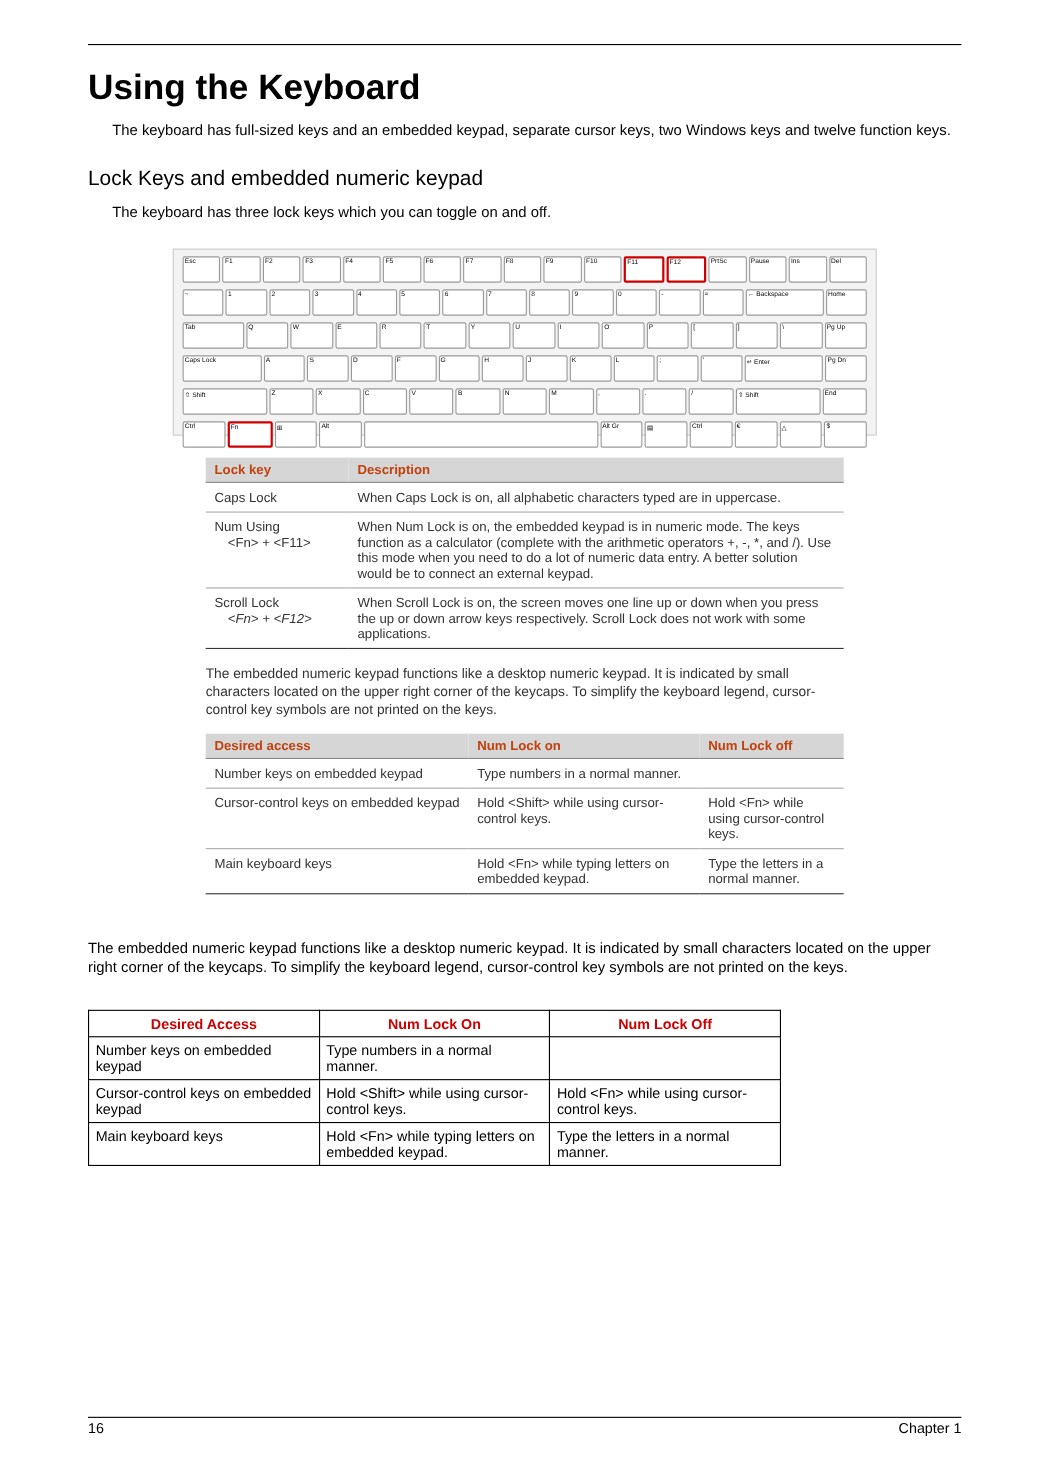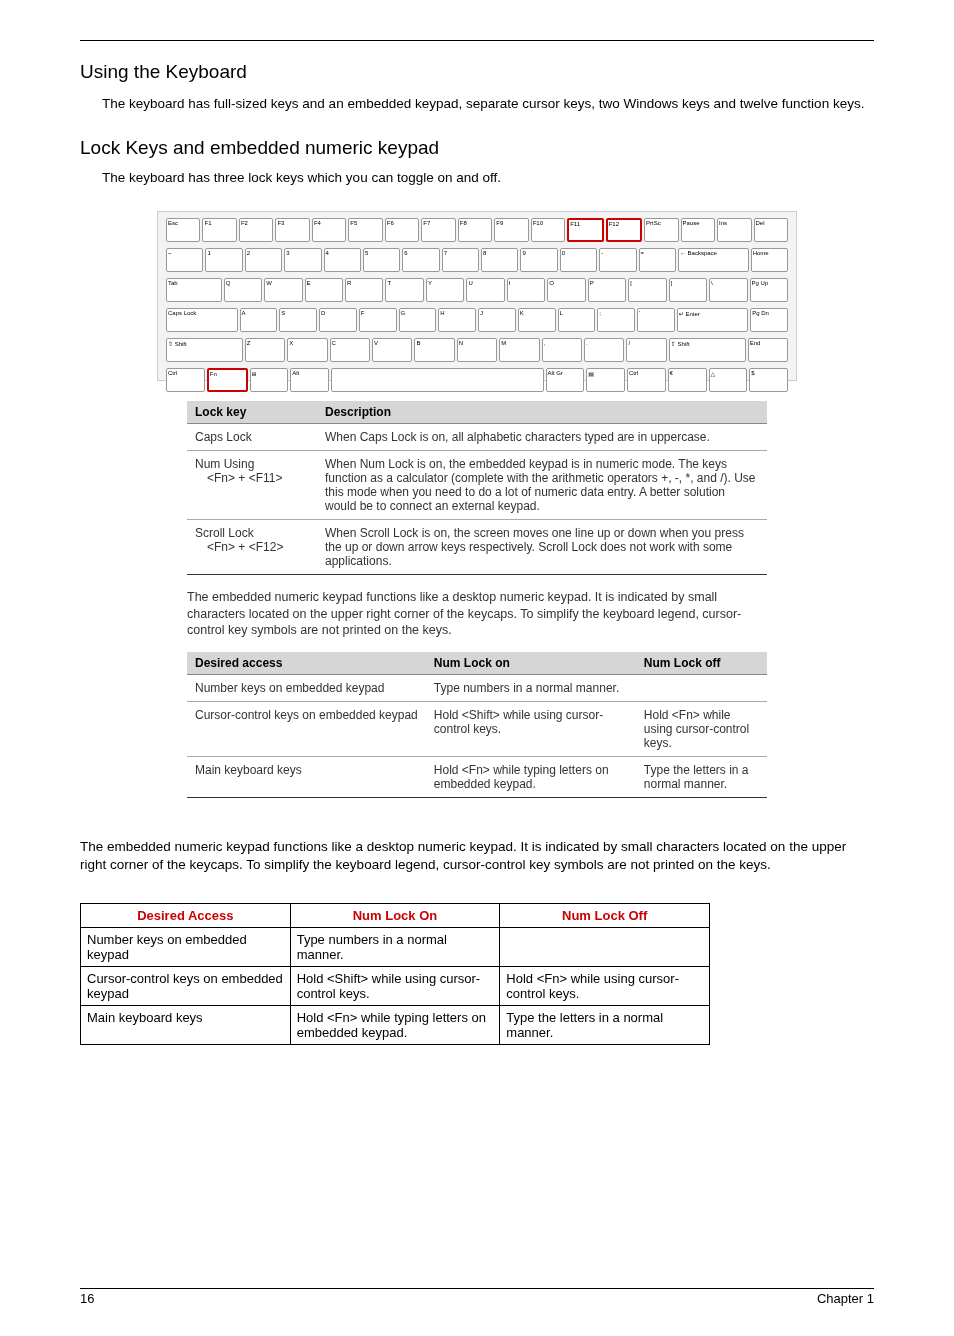--- a/index.html
+++ b/index.html
@@ -10,22 +10,22 @@
       background: #fff;
       color: #000;
       padding: 40px 80px 30px 80px;
       position: relative;
     }
     .hr-top {
       border-top: 1px solid #000;
       margin-bottom: 20px;
     }
     h1 {
-      font-size: 19px;
-      font-weight: normal;
+      font-size: 32px;
+      font-weight: bold;
       margin-bottom: 12px;
     }
     .indent {
       margin-left: 22px;
     }
     .body-text {
       font-size: 13.5px;
       line-height: 1.35;
       margin-bottom: 24px;
     }
@@ -61,21 +61,21 @@
       margin: 0 auto 10px auto;
     }
     .inner-table {
       width: 100%;
       border-collapse: collapse;
       font-family: 'Segoe UI', 'Myriad Pro', Arial, sans-serif;
       font-size: 12px;
     }
     .inner-table th {
       text-align: left;
-      color: #000000;
+      color: #c2410c;
       background: #d6d6d6;
       padding: 4px 8px;
       font-weight: 600;
       border-bottom: 1px solid #888;
     }
     .inner-table td {
       padding: 6px 8px;
       vertical-align: top;
       border-bottom: 1px solid #aaa;
       color: #333;
@@ -257,21 +257,21 @@
     <tbody>
       <tr>
         <td><span>Caps Lock</span></td>
         <td>When Caps Lock is on, all alphabetic characters typed are in uppercase.</td>
       </tr>
       <tr>
         <td><span>Num Using</span><br><span style="padding-left:12px;">&lt;Fn&gt; + &lt;F11&gt;</span></td>
         <td>When Num Lock is on, the embedded keypad is in numeric mode. The keys function as a calculator (complete with the arithmetic operators +, -, *, and /). Use this mode when you need to do a lot of numeric data entry. A better solution would be to connect an external keypad.</td>
       </tr>
       <tr>
-        <td><span>Scroll Lock</span><br><span style="padding-left:12px;">&lt;Fn&gt; + &lt;F12&gt;</span></td>
+        <td><span>Scroll Lock</span><br><span style="padding-left:12px;font-style:italic;">&lt;Fn&gt; + &lt;F12&gt;</span></td>
         <td>When Scroll Lock is on, the screen moves one line up or down when you press the up or down arrow keys respectively. Scroll Lock does not work with some applications.</td>
       </tr>
     </tbody>
   </table>
 
   <p class="inner-para">The embedded numeric keypad functions like a desktop numeric keypad. It is indicated by small characters located on the upper right corner of the keycaps. To simplify the keyboard legend, cursor-control key symbols are not printed on the keys.</p>
 
   <table class="inner-table inner-table2">
     <thead>
       <tr>

